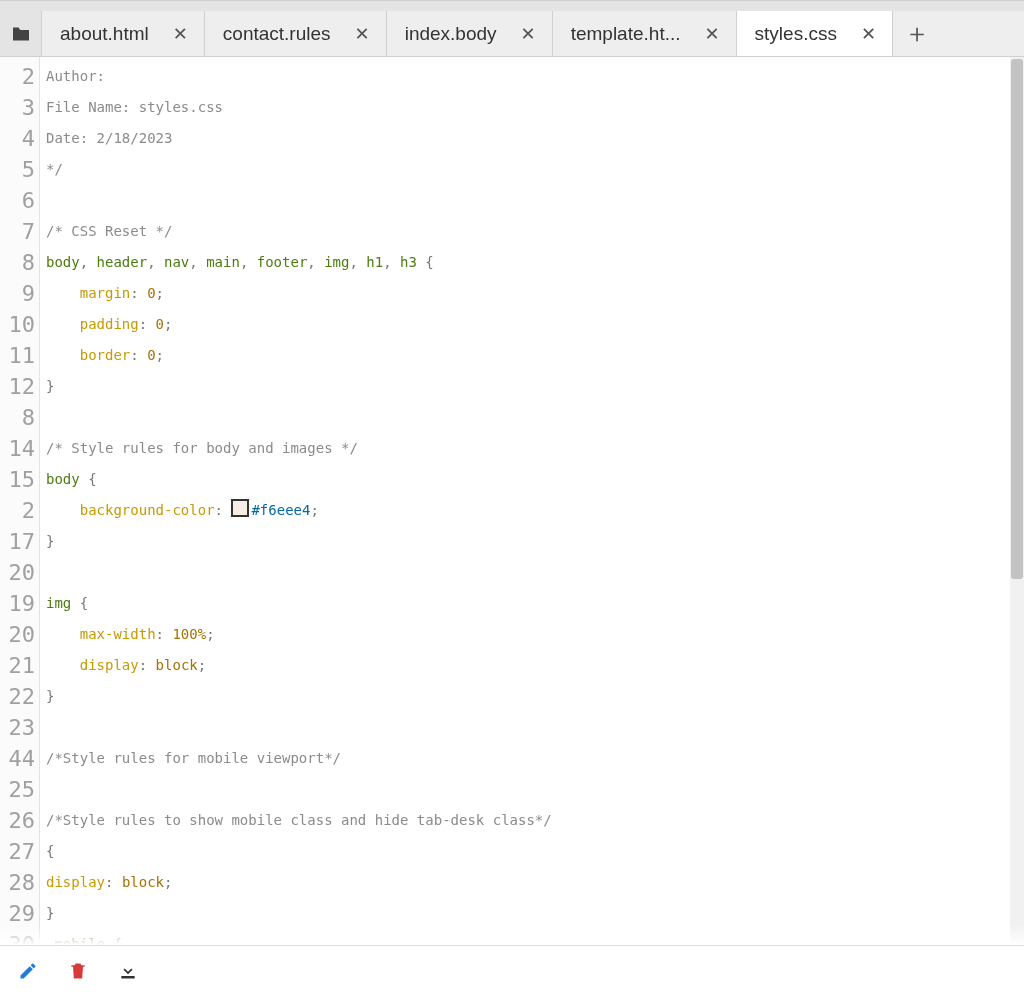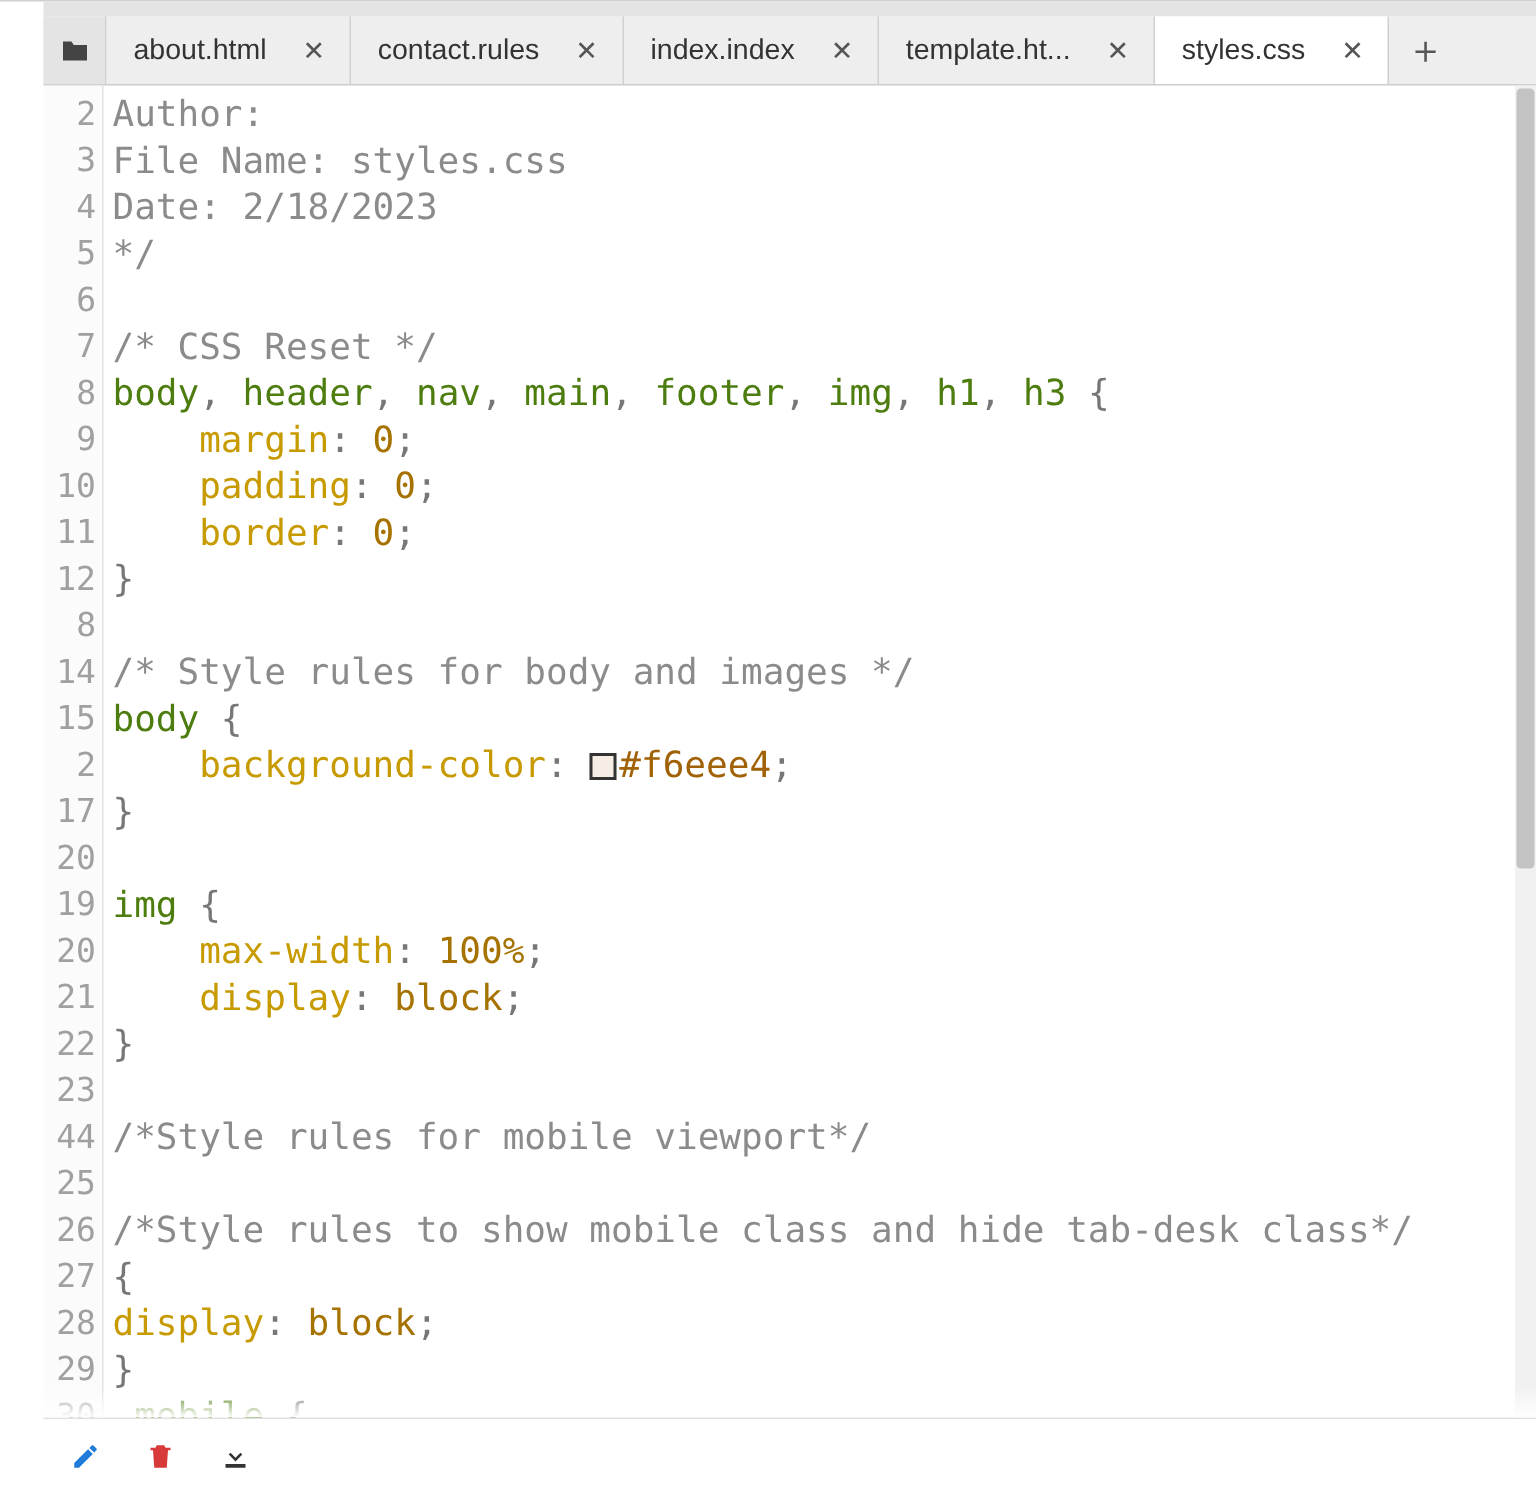--- a/index.html
+++ b/index.html
@@ -8,21 +8,20 @@
     width: 1024px; height: 995px;
     font-family: -apple-system, BlinkMacSystemFont, "Segoe UI", sans-serif;
     overflow: hidden;
     background: #fff;
   }
   .window {
     width: 1024px; height: 995px;
     display: flex; flex-direction: column;
     background: #fff;
     border-top: 1px solid #d0d0d0;
-    padding-left: 29px;
   }
   .topbar {
     display: flex;
     height: 10px;
     background: #e4e4e4;
   }
   .tabbar {
     display: flex;
     align-items: stretch;
     height: 46px;
@@ -79,32 +78,32 @@
     font-family: "SF Mono", Menlo, Monaco, Consolas, monospace;
     font-size: 22px;
     color: #a0a0a0;
     text-align: right;
     padding-top: 4px;
   }
   .gutter div { height: 31px; line-height: 31px; padding-right: 4px; }
   .code {
     flex: 1;
     font-family: "SF Mono", Menlo, Monaco, Consolas, monospace;
-    font-size: 24px;
+    font-size: 14px;
     color: #333;
     padding: 4px 0 0 6px;
     white-space: pre;
   }
   .code .line { height: 31px; line-height: 31px; }
   .cm { color: #8b8b8b; }        
   .sel { color: #4d7c0f; }       
   .pun { color: #777; }          
   .prop { color: #c79a00; }      
   .num { color: #a67200; }       
-  .val { color: #a16207; text-align: right; }          
+  .val { color: #0369a1; text-align: right; }          
   .kw { color: #a67200; }        
   .swatch {
     display: inline-block;
     width: 18px; height: 18px;
     border: 2px solid #333;
     background: #f6eee4;
     margin-right: 2px;
     vertical-align: -2px;
   }
   .statusbar {
@@ -153,21 +152,21 @@
 
     <div class="tab">
         <span class="tab-label">about.html</span>
         <span class="tab-close">✕</span>
       </div>
       <div class="tab">
         <span class="tab-label">contact.rules</span>
         <span class="tab-close">✕</span>
       </div>
       <div class="tab">
-        <span class="tab-label">index.index</span>
+        <span class="tab-label">index.body</span>
         <span class="tab-close">✕</span>
       </div>
       <div class="tab truncated">
         <span class="tab-label">template.ht...</span>
         <span class="tab-close">✕</span>
       </div>
       <div class="tab active">
         <span class="tab-label">styles.css</span>
         <span class="tab-close">✕</span>
       </div>

